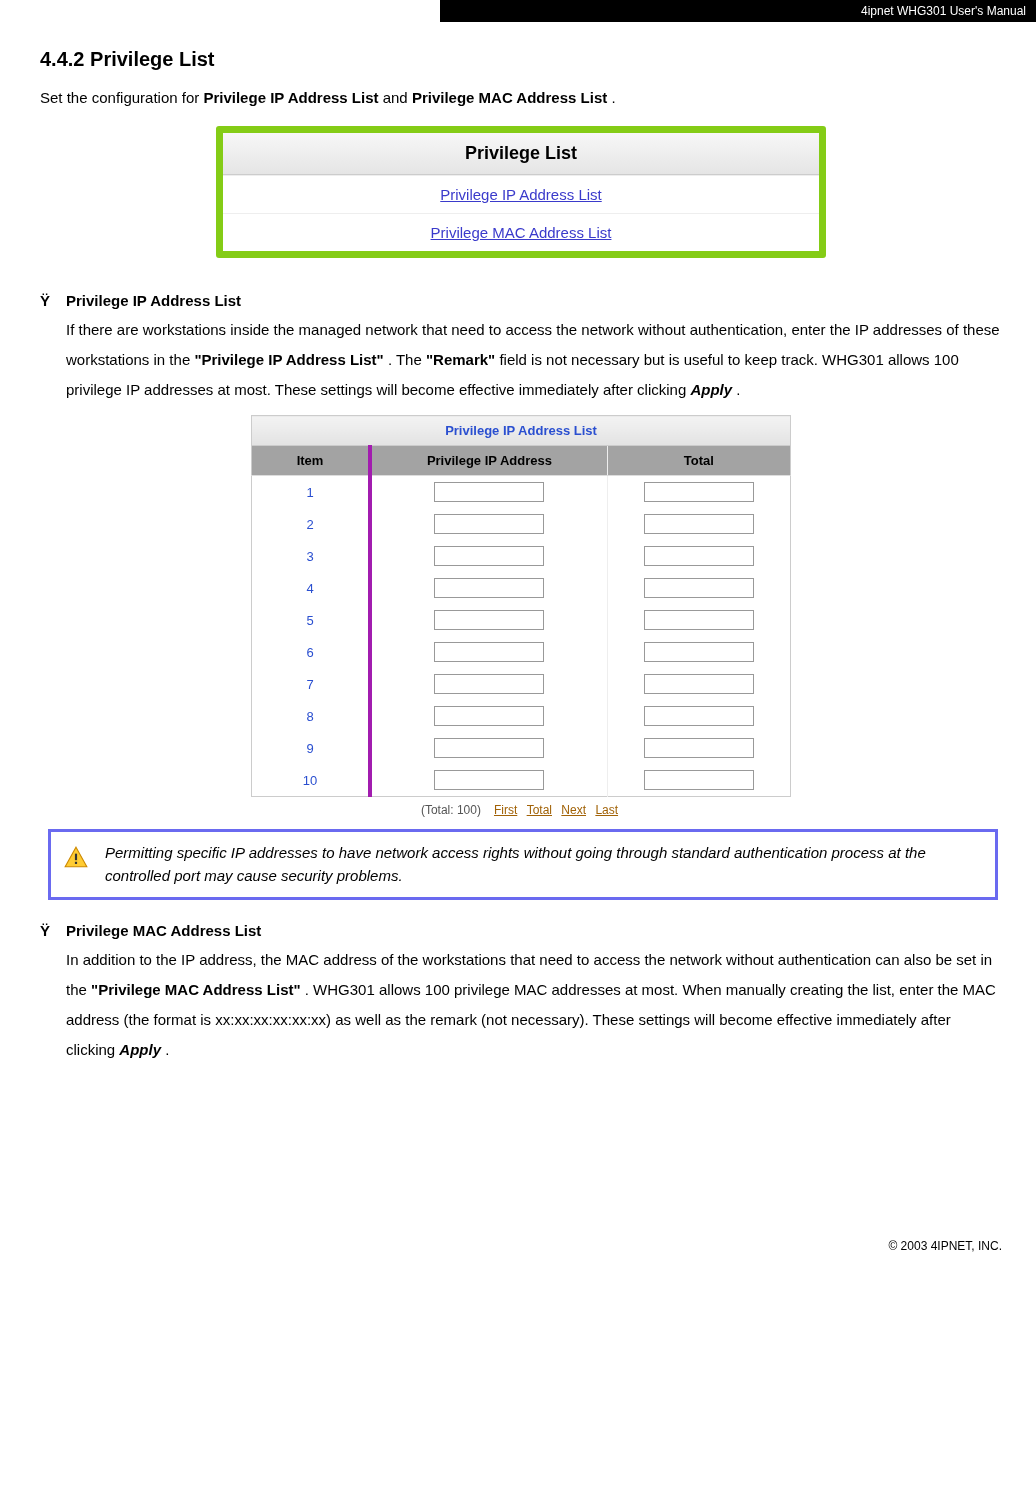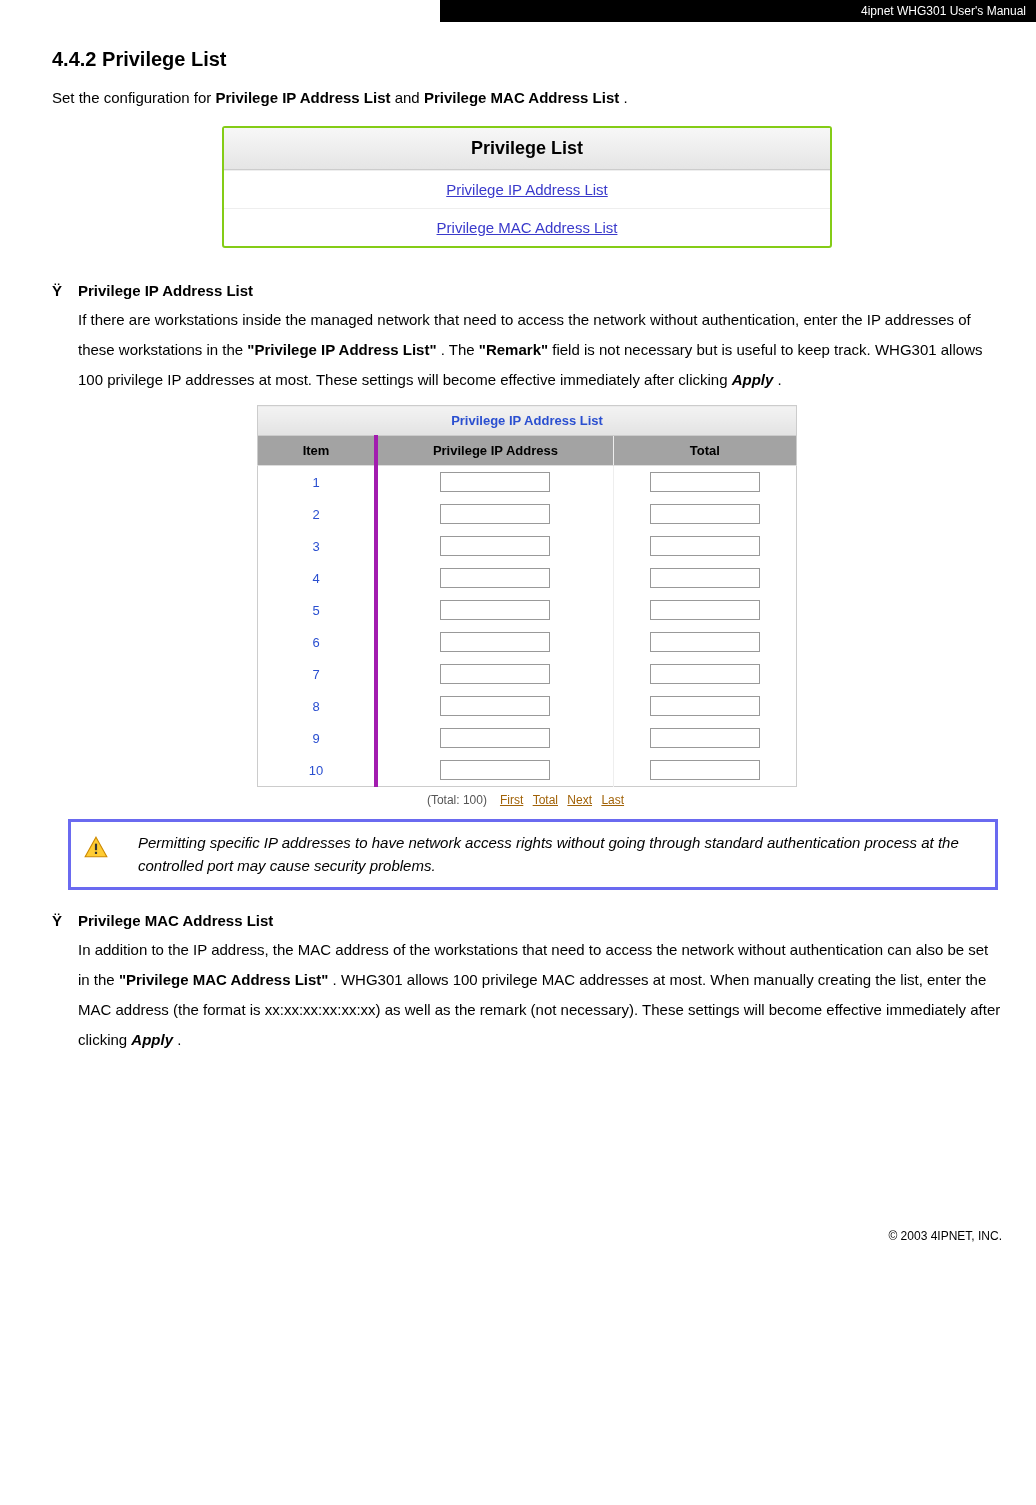--- a/index.html
+++ b/index.html
@@ -15,37 +15,37 @@
   .header-bar {
     background: #000;
     color: #fff;
     font-size: 12px;
     padding: 4px 10px;
     text-align: right;
     font-family: "Comic Sans MS", Arial, sans-serif;
     margin-left: 440px;
   }
   .page-content {
-    padding: 16px 34px 0 52px;
+    padding: 16px 34px 0 40px;
   }
   h2.section-title {
     font-size: 20px;
     font-weight: bold;
     margin: 10px 0 18px 0;
   }
   p.intro {
     font-size: 15px;
     margin: 0 0 20px 0;
   }
   .bold { font-weight: bold; }
   .italic-bold { font-style: italic; font-weight: bold; }
   .privilege-list-box {
     width: 610px;
     margin: 0 auto 34px auto;
-    border: 2px solid #84cc16;
+    border: 7px solid #84cc16;
     border-radius: 3px;
   }
   .privilege-list-header {
     background: linear-gradient(#f7f7f7,#e5e5e5);
     text-align: center;
     font-weight: bold;
     font-size: 18px;
     padding: 10px 0;
     border-bottom: 1px solid #ccc;
   }
@@ -126,24 +126,24 @@
   }
   .pager .total { color:#555; }
   .pager a {
     color: #a16207;
     text-decoration: underline;
     margin: 0 3px;
   }
   .warning-box {
     border: 3px solid #6a6af0;
     padding: 10px 12px 10px 12px;
-    margin: 6px 4px 22px 16px;
+    margin: 6px 4px 22px 8px;
     display: flex;
     align-items: flex-start;
-    gap: 29px;
+    gap: 16px;
   }
   .warning-icon {
     width: 26px;
     height: 26px;
     flex: 0 0 26px;
     margin-top: 3px;
   }
   .warning-text {
     font-style: italic;
     font-size: 15px;

